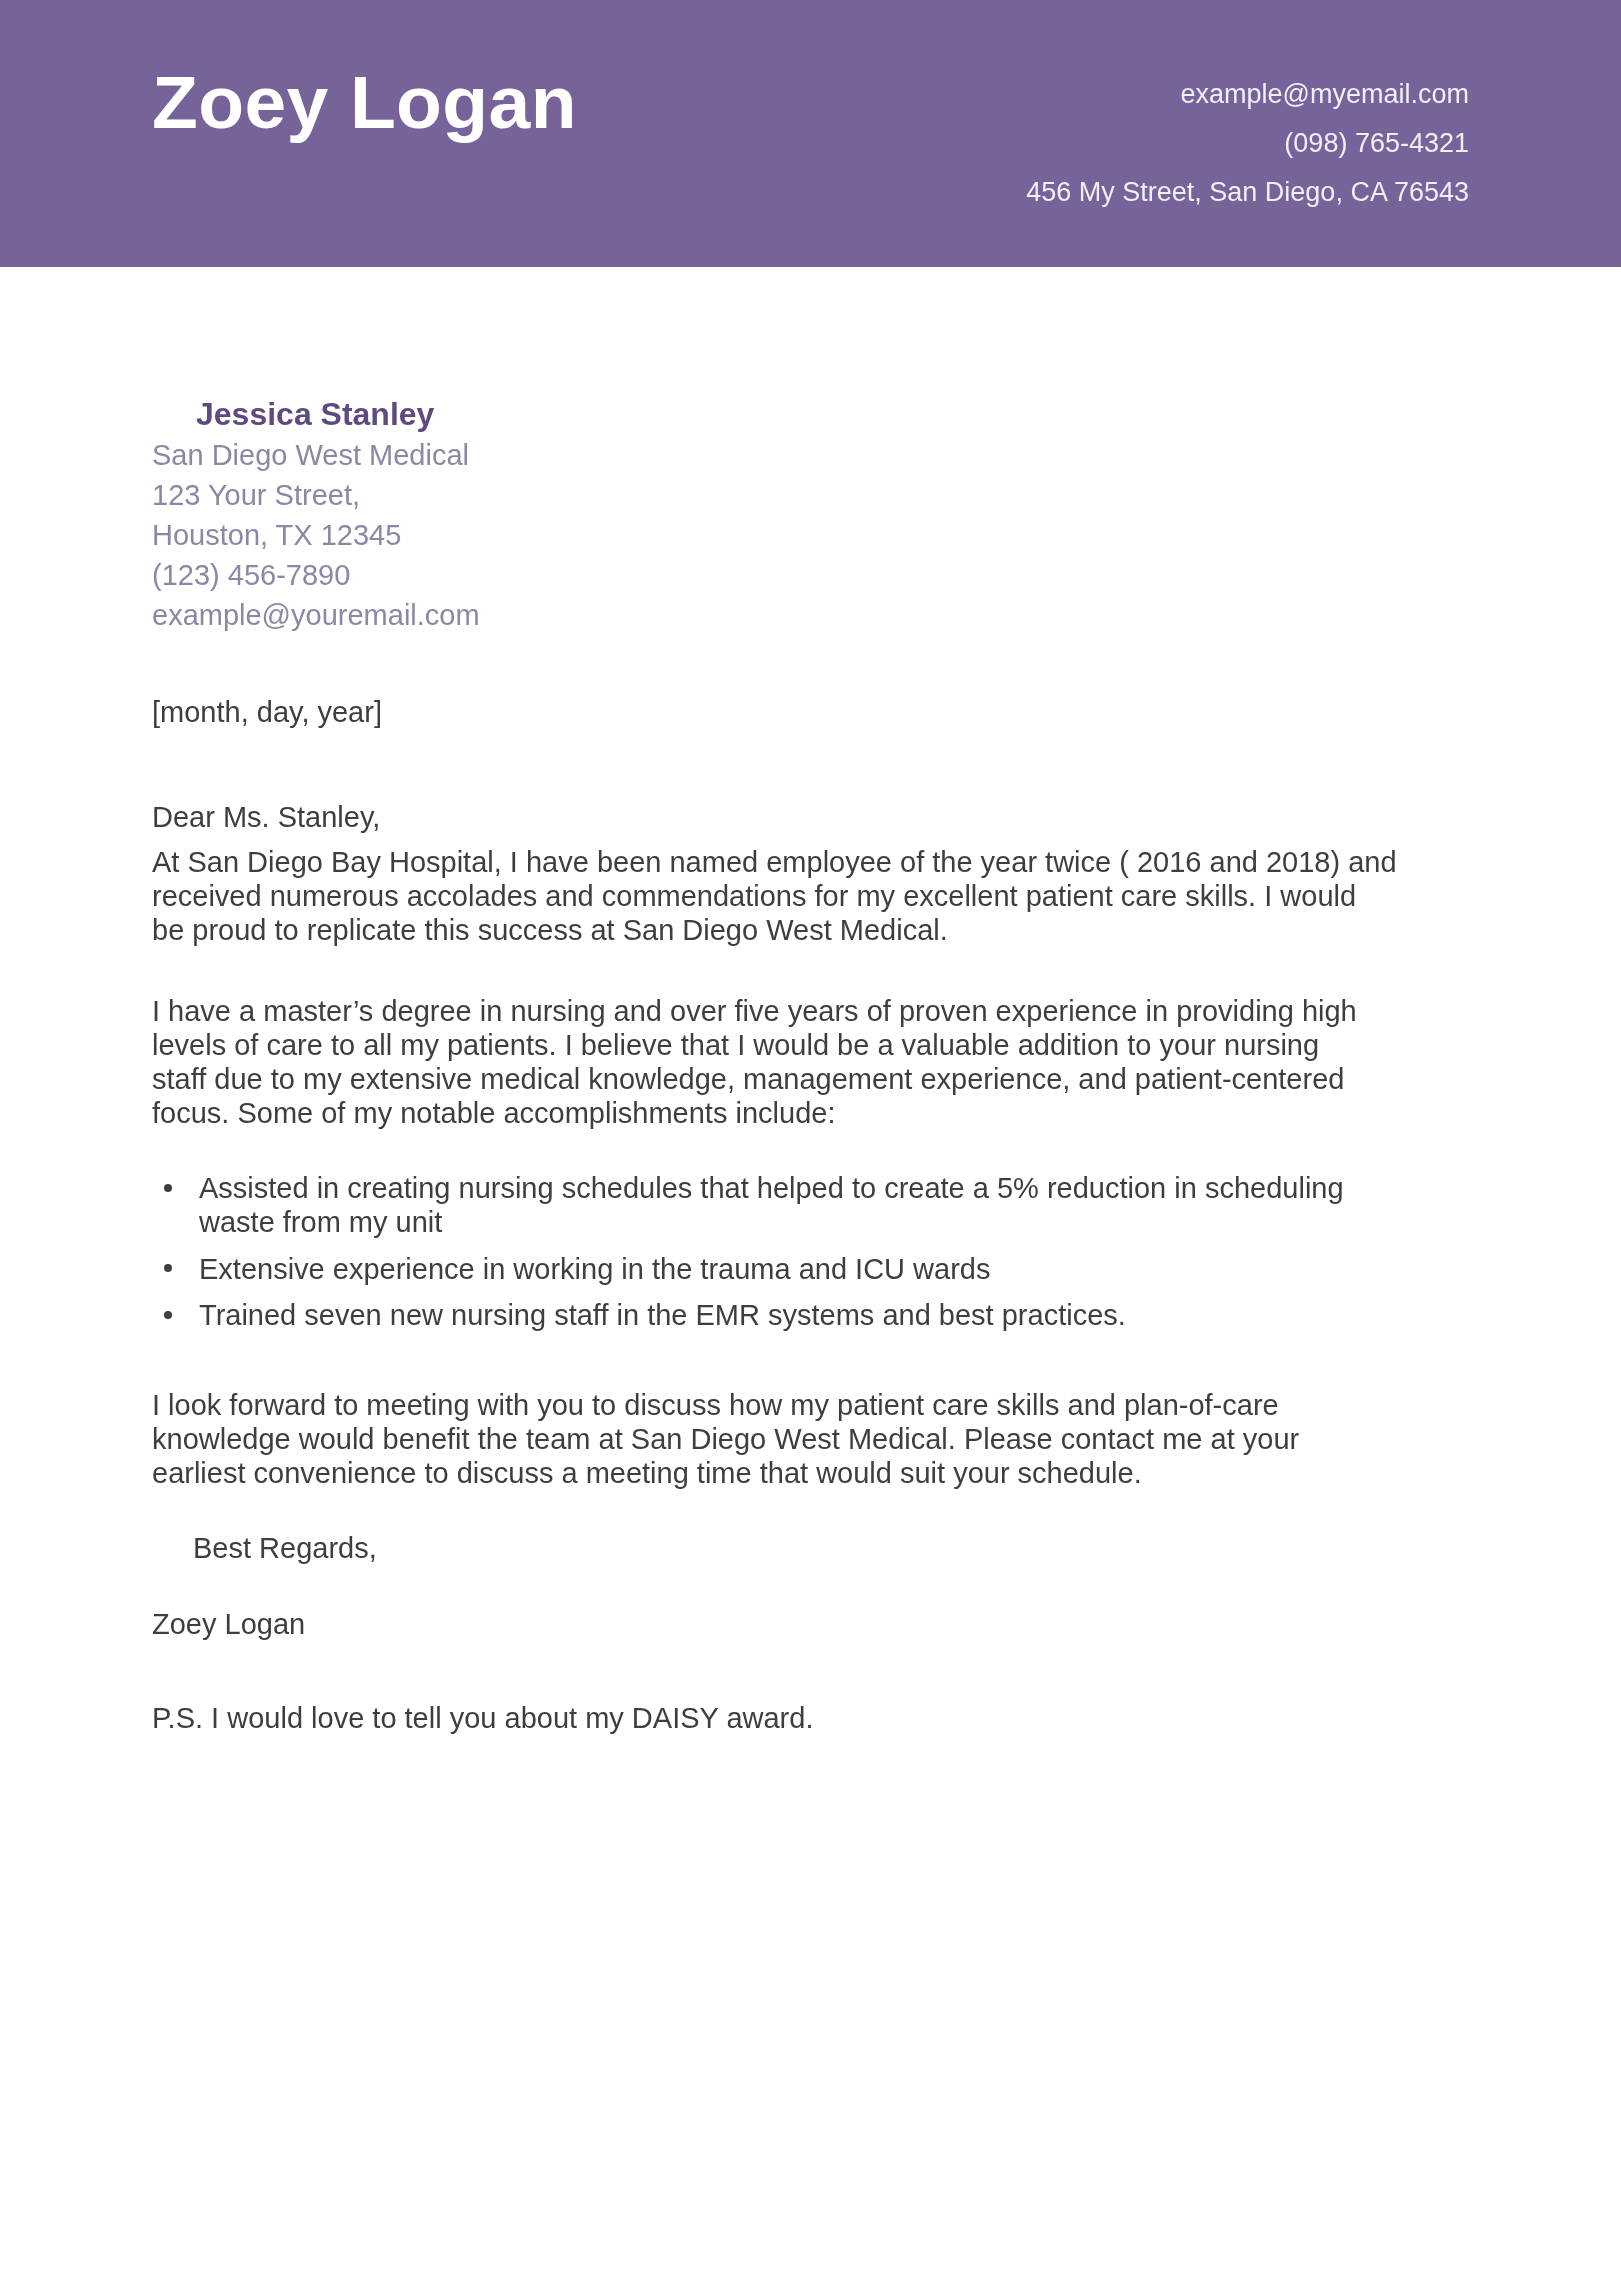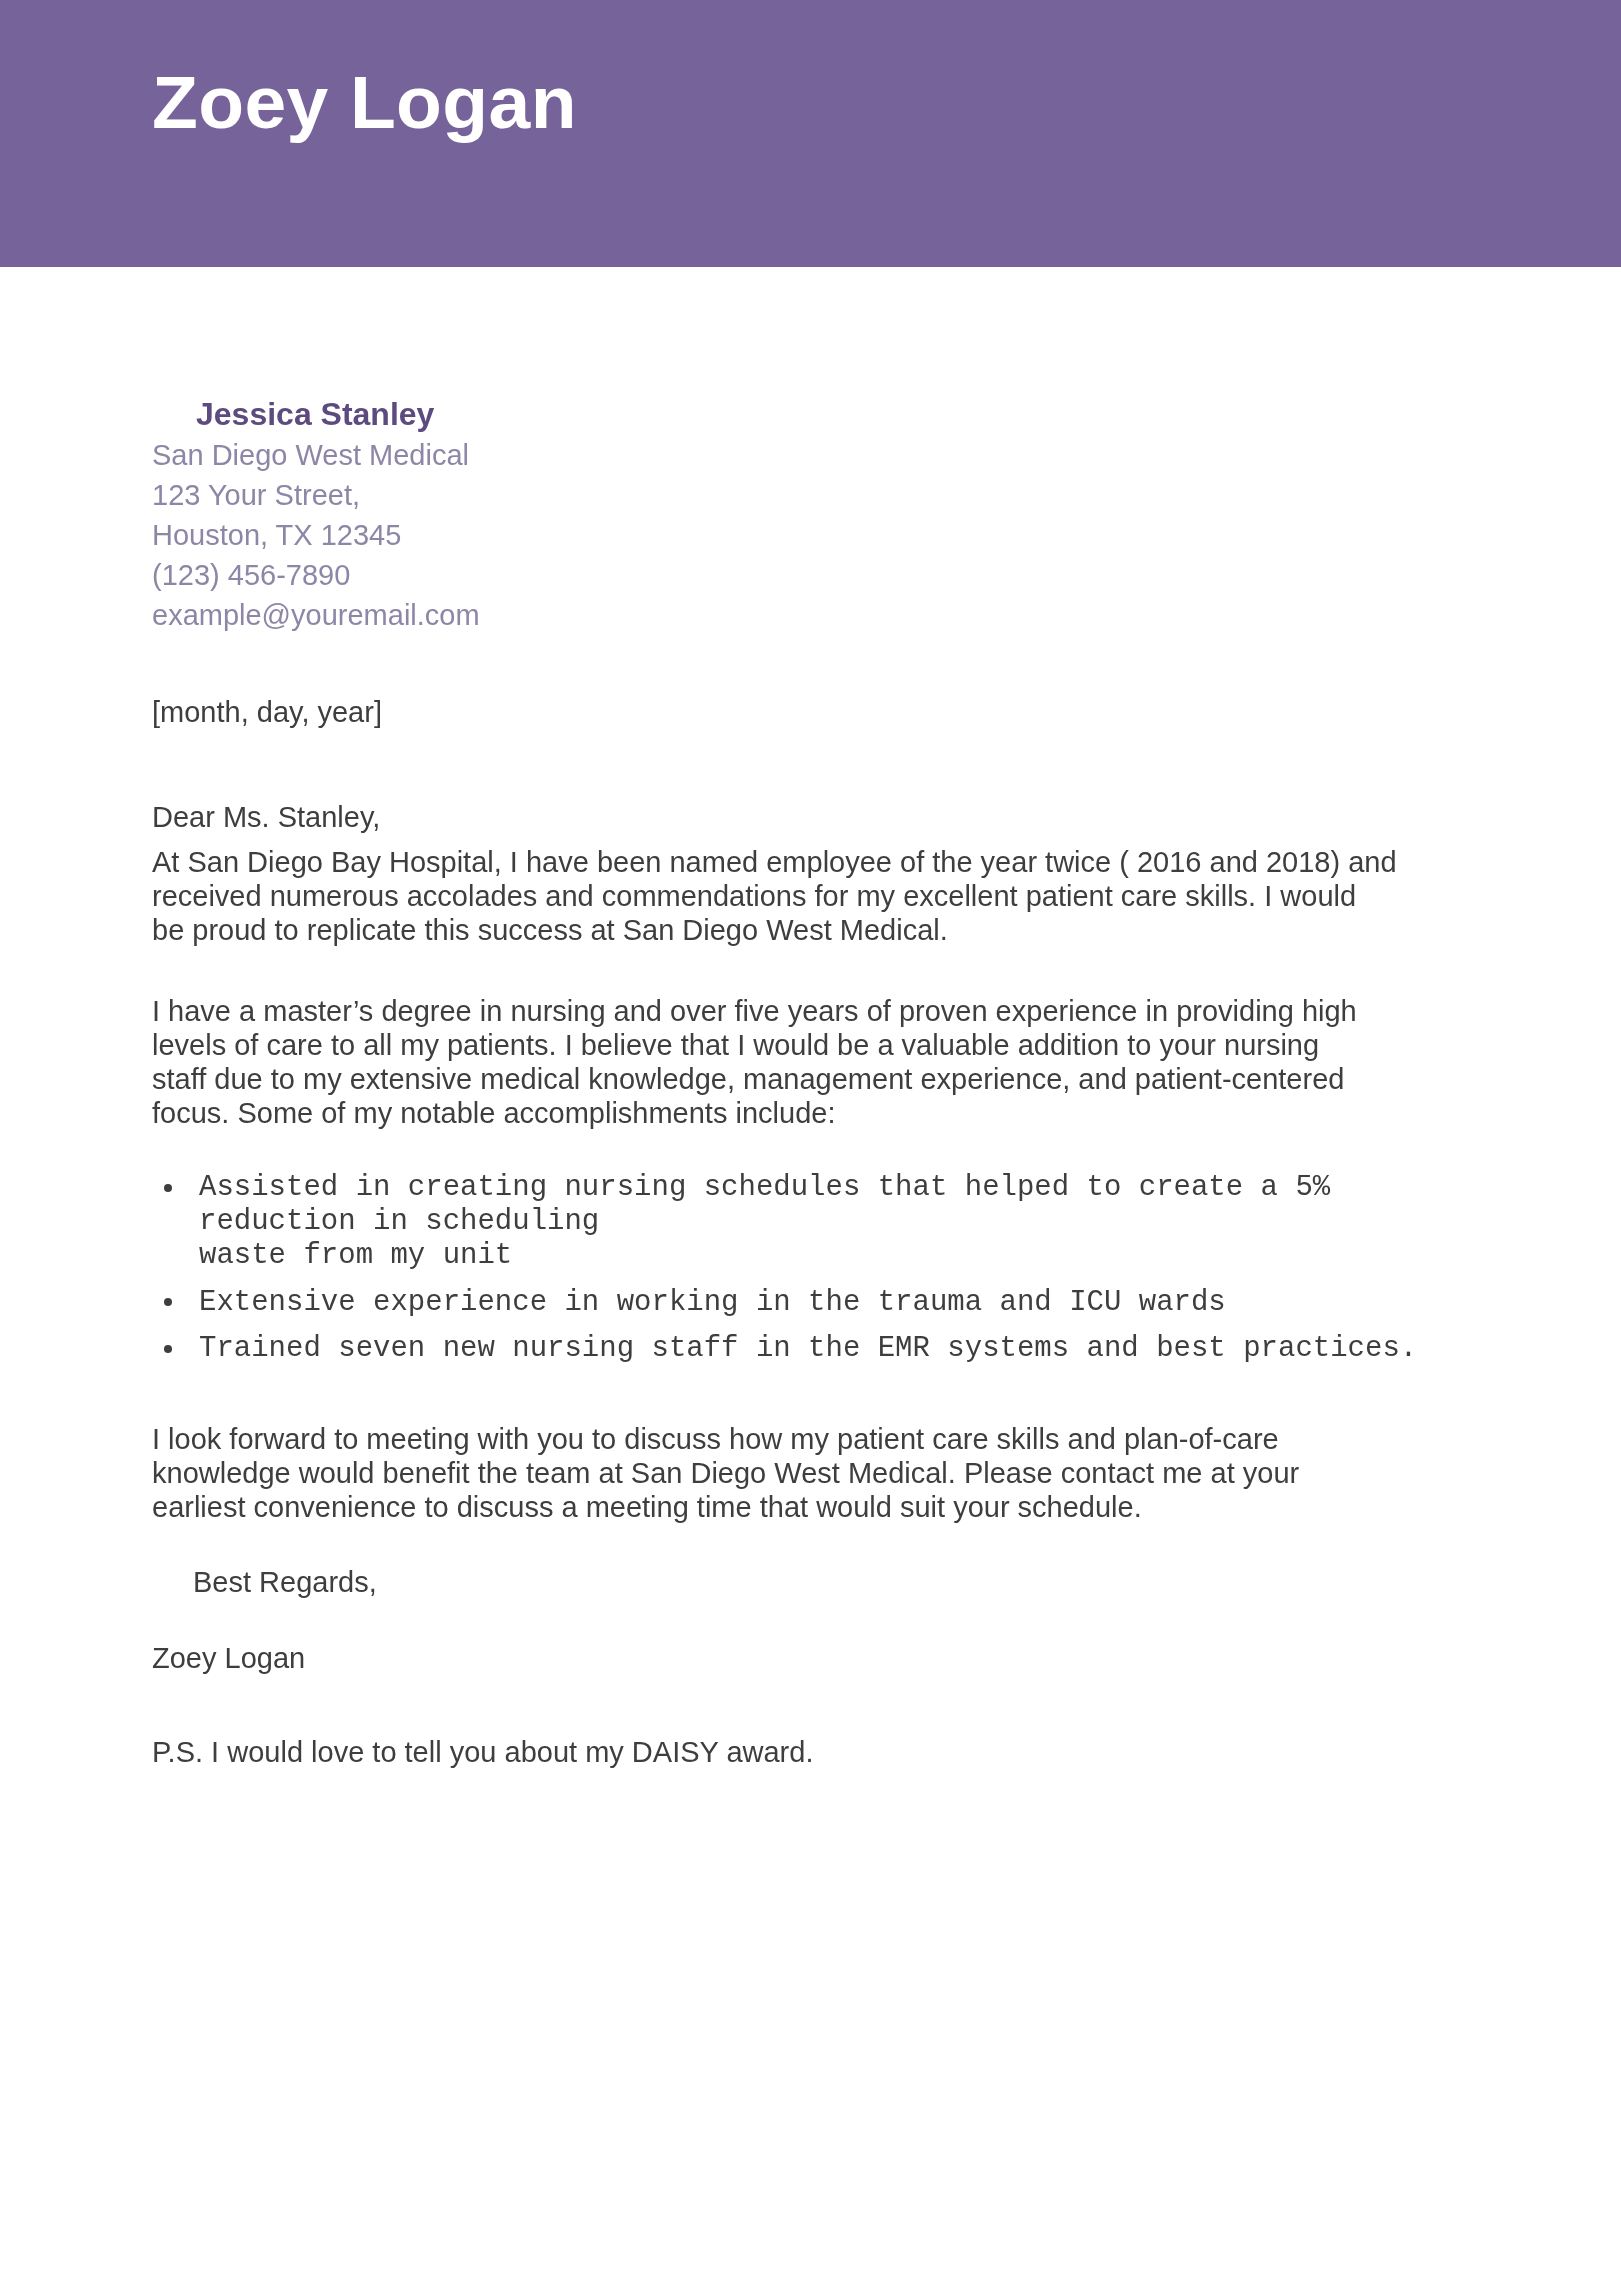--- a/index.html
+++ b/index.html
@@ -61,21 +61,20 @@
   }
   .date-line      { margin-top: 60px; }
   .salutation     { margin-top: 71px; }
   .para           { white-space: pre-line; }
   .para-1         { margin-top: 11px; }
   .para-2         { margin-top: 47px; }
   .accomplishments {
     list-style: none;
     margin: 41px 0 0 0;
     padding: 0;
-    font-family: Liberation Mono, monospace;
   }
   .accomplishments li {
     position: relative;
     padding-left: 47px;
     white-space: pre-line;
   }
   .accomplishments li + li { margin-top: 12.5px; }
   .accomplishments li::before {
     content: "";
     position: absolute;
@@ -91,20 +90,25 @@
   .signature   { margin-top: 42px; }
   .postscript  { margin-top: 60px; }
 </style>
 </head>
 <body>
 
 <div class="page">
 
   <div class="header">
     <div class="candidate-name">Zoey Logan</div>
+    <div class="contact-block">
+      <div>example@myemail.com</div>
+      <div>(098) 765-4321</div>
+      <div>456 My Street, San Diego, CA 76543</div>
+    </div>
   </div>
 
   <div class="letter">
 
     <div class="recipient-block">
       <div class="recipient-name">Jessica Stanley</div>
       <div class="recipient-line">San Diego West Medical</div>
       <div class="recipient-line">123 Your Street,</div>
       <div class="recipient-line">Houston, TX 12345</div>
       <div class="recipient-line">(123) 456-7890</div>

